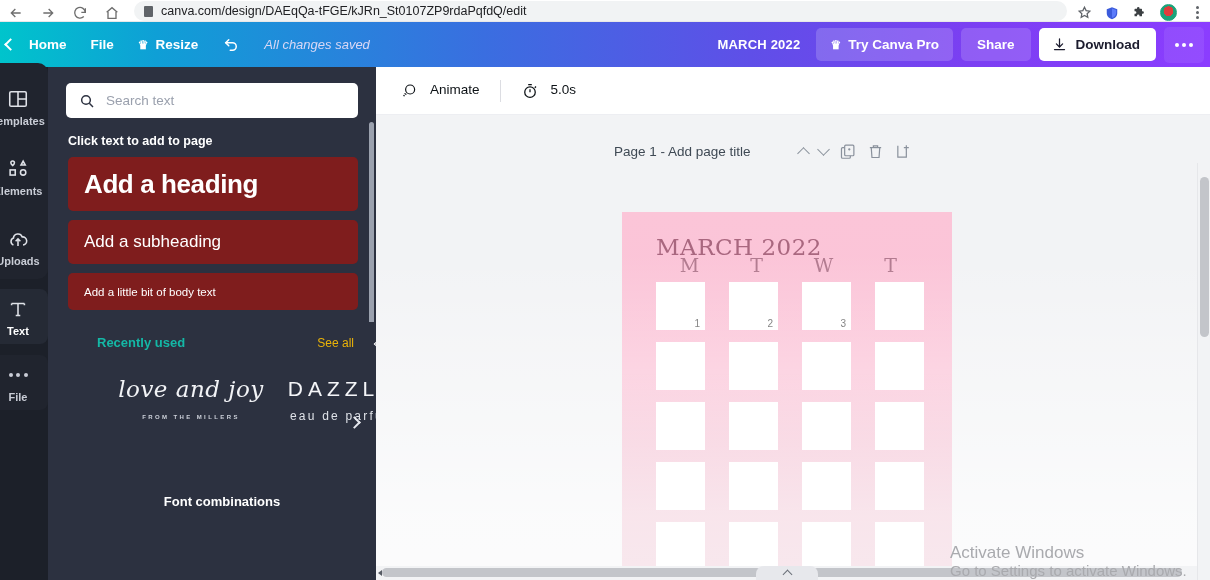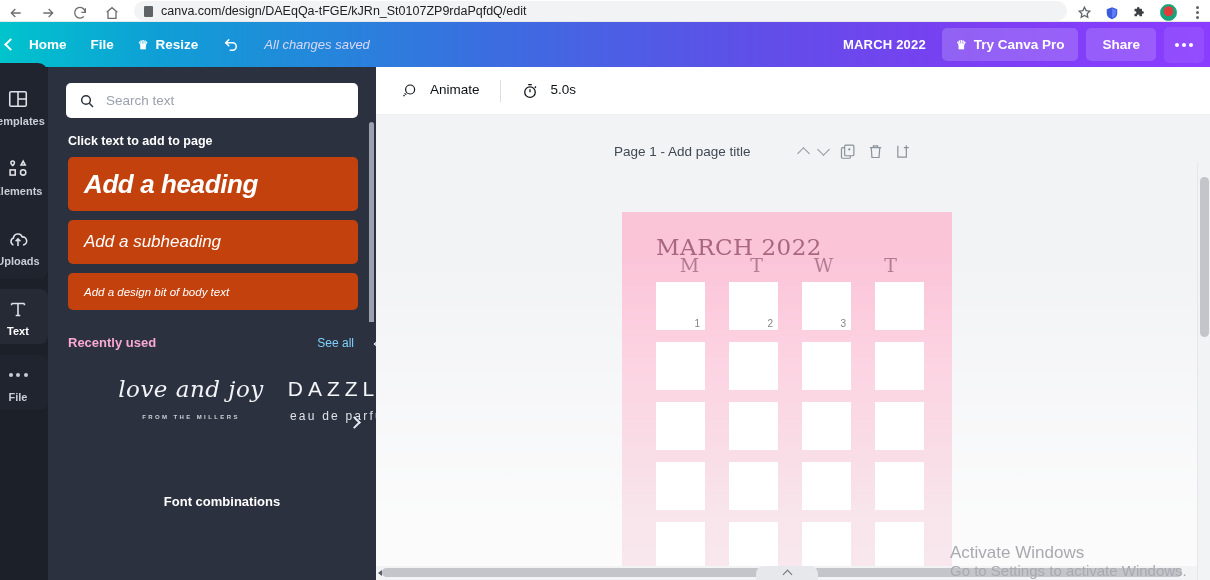--- a/index.html
+++ b/index.html
@@ -120,36 +120,36 @@
   .search-input {
     border: none; outline: none; font-size: 13.5px; color: #2c3140;
     background: transparent; width: 100%; font-family: "Liberation Sans", sans-serif;
   }
   .search-input::placeholder { color: #9aa0ad; }
   .panel-hint {
     font-size: 12.5px; font-weight: bold; color: #ffffff;
     padding: 6px 18px 9px 20px;
   }
   .text-card {
-    margin: 0 18px 9px 20px; background: #c2410c; border-radius: 5px;
-    display: flex; align-items: center; cursor: pointer; font-style: italic;
+    margin: 0 18px 9px 20px; background: #7f1d1d; border-radius: 5px;
+    display: flex; align-items: center; cursor: pointer;
   }
   .tc-heading { height: 54px; padding: 0 16px; }
   .tc-heading span { font-size: 26px; font-weight: bold; color: #ffffff; letter-spacing: -.4px; }
   .tc-sub { height: 44px; padding: 0 16px; }
   .tc-sub span { font-size: 17px; color: #ffffff; }
   .tc-body { height: 37px; padding: 0 16px; }
   .tc-body span { font-size: 11.5px; color: #ffffff; }
 
   .sec-head {
     display: flex; align-items: center; justify-content: space-between;
     padding: 16px 22px 0 20px;
   }
-  .sec-title { font-size: 13px; font-weight: bold; color: #f9a8d4; }
-  .sec-link { font-size: 12px; color: #7dd3fc; cursor: pointer; }
+  .sec-title { font-size: 13px; font-weight: bold; color: #14b8a6; margin-left: 29px; }
+  .sec-link { font-size: 12px; color: #eab308; cursor: pointer; }
   .font-row { position: relative; height: 120px; margin-top: 6px; }
   .font-card {
     position: absolute; top: 22px; display: flex; flex-direction: column;
     align-items: center; justify-content: center; cursor: pointer; color: #fff;
   }
   .fc1 { left: 68px; width: 150px; }
   .fc2 { left: 220px; width: 150px; }
   .script {
     font-family: "DejaVu Serif", serif; font-style: italic; font-size: 23px;
     color: #f2f3f6; letter-spacing: .5px; line-height: 1;
@@ -359,20 +359,28 @@
       <span class="saved-text">All changes saved</span>
     </div>
     <div class="tb-spacer"></div>
     <span class="doc-title">MARCH 2022</span>
     <div class="pro-btn">
       <span class="crown">♛</span>
       <span>Try Canva Pro</span>
     </div>
     <div class="share-btn">
       <span>Share</span>
+    </div>
+    <div class="dl-btn">
+      <svg class="dl-ic" viewBox="0 0 24 24" fill="none" stroke="#1c1c2e" stroke-width="2" stroke-linecap="round">
+        <path d="M12 3v12"></path>
+          <path d="M7 11l5 5 5-5"></path>
+          <path d="M4 20h16"></path>
+        </svg>
+      <span>Download</span>
     </div>
     <div class="more-btn">
       <i></i>
         <i></i>
         <i></i>
     </div>
   </div>
 
   <div class="rail">
     <div class="rail-group" style="top:-4px;height:216px;"></div>
@@ -433,21 +441,21 @@
 
     <div class="panel-hint">Click text to add to page</div>
 
     <div class="text-card tc-heading">
       <span>Add a heading</span>
     </div>
     <div class="text-card tc-sub">
       <span>Add a subheading</span>
     </div>
     <div class="text-card tc-body">
-      <span>Add a design bit of body text</span>
+      <span>Add a little bit of body text</span>
     </div>
 
     <div class="sec-head">
       <span class="sec-title">Recently used</span>
       <span class="sec-link">See all</span>
     </div>
 
     <div class="font-row">
       <div class="font-card fc1">
         <span class="script">love and joy</span>

